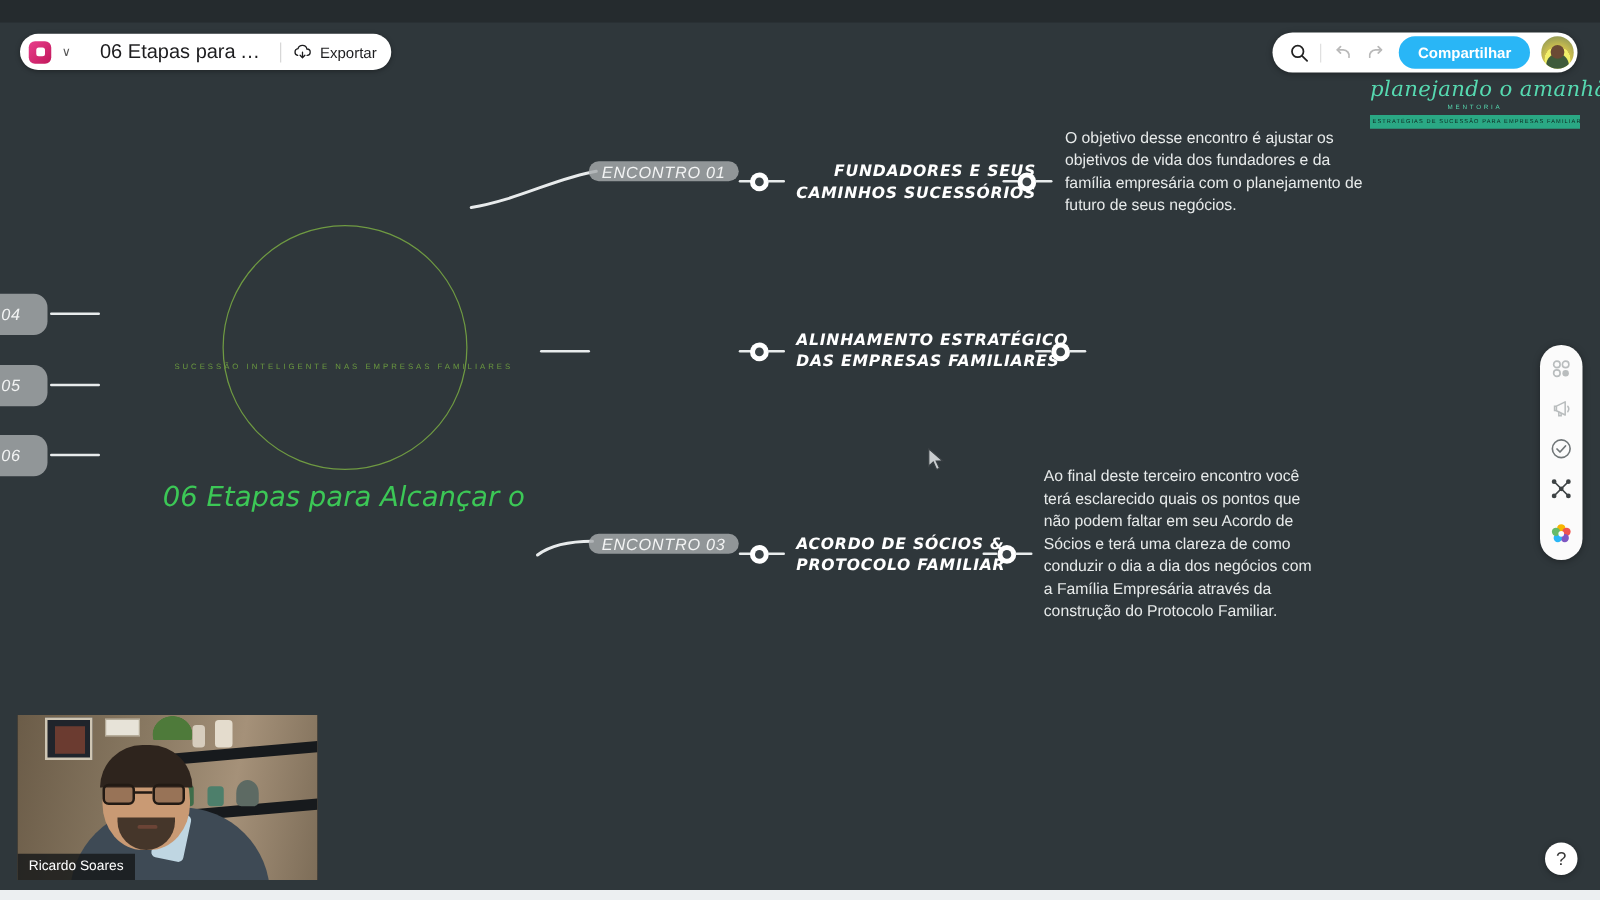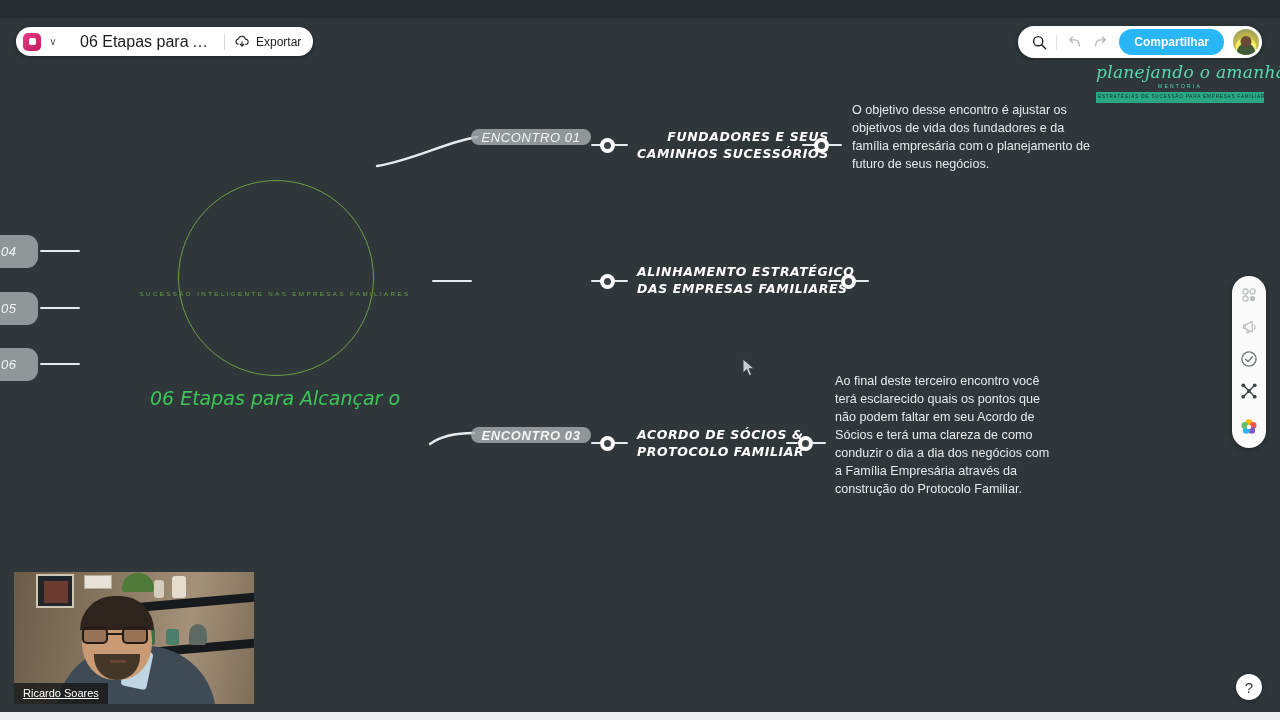--- a/index.html
+++ b/index.html
@@ -151,21 +151,21 @@
     text-align:center;
     font-size: 6.2px; letter-spacing: 2.4px;
     color:#6b9a3f;
     white-space: nowrap;
   }
   #brandtag {
     position:absolute; left: 0; top: 208px; width: 330px;
     text-align:center;
     font-family:"DejaVu Sans", sans-serif;
     font-style: italic;
-    font-size: 19px;
+    font-size: 22px;
     line-height: 21px;
     color:#3cc756;
   }
   .nodepill {
     position:absolute;
     background: rgba(167,171,173,.82);
     border-radius: 11px;
     height: 16px;
     display:flex; align-items:center; justify-content:center;
     color:#f3f4f4;
@@ -283,21 +283,20 @@
     position:absolute; left: 80px; top: 82px; width: 46px; height: 26px;
     border-radius: 0 0 26px 26px; background: rgba(46,36,29,.85);
   }
   .cam-mouth { position:absolute; left:96px; top:88px; width:16px; height:3px; background:#6b4436; border-radius:2px;}
   #camname {
     position:absolute; left: 0; bottom: 0;
     background: rgba(22,24,26,.82);
     color:#fff; font-size: 11px;
     padding: 4px 9px 5px 9px;
     z-index: 3;
-    text-decoration: underline;
   }
 
   
   #zoombar {
     position:absolute; left: 150px; top: 662px;
     height: 30px;
     background:#fdfdfd;
     border-radius: 16px;
     display:flex; align-items:center;
     padding: 0 12px; gap: 12px;
@@ -377,21 +376,21 @@
     <span>ALINHAMENTO ESTRATÉGICO</span><br>
     <span>DAS EMPRESAS FAMILIARES</span>
   </div>
   <div class="conn" style="left:828px; top:280px; width:13px;"></div>
   <div class="dotnode" style="left:841px; top:274px;"></div>
   <div class="conn" style="left:855px; top:280px; width:14px;"></div>
 
   <svg style="position:absolute;left:428px;top:428px;" width="48" height="22">
     <path d="M2 16 C 14 7, 30 5, 46 5" stroke="#e8ebec" stroke-width="2.4" fill="none" stroke-linecap="round"></path>
   </svg>
-  <div class="nodepill" style="left:471px; top:427px; width:120px;font-weight:bold;">
+  <div class="nodepill" style="left:471px; top:427px; width:120px;">
     <span>ENCONTRO 03</span>
   </div>
   <div class="conn" style="left:591px; top:442px; width:12px;"></div>
   <div class="dotnode" style="left:600px; top:436px;"></div>
   <div class="conn" style="left:614px; top:442px; width:14px;"></div>
   <div class="headline" style="left:637px; top:426px;">
     <span>ACORDO DE SÓCIOS &amp;</span><br>
     <span>PROTOCOLO FAMILIAR</span>
   </div>
   <div class="conn" style="left:786px; top:442px; width:12px;"></div>

